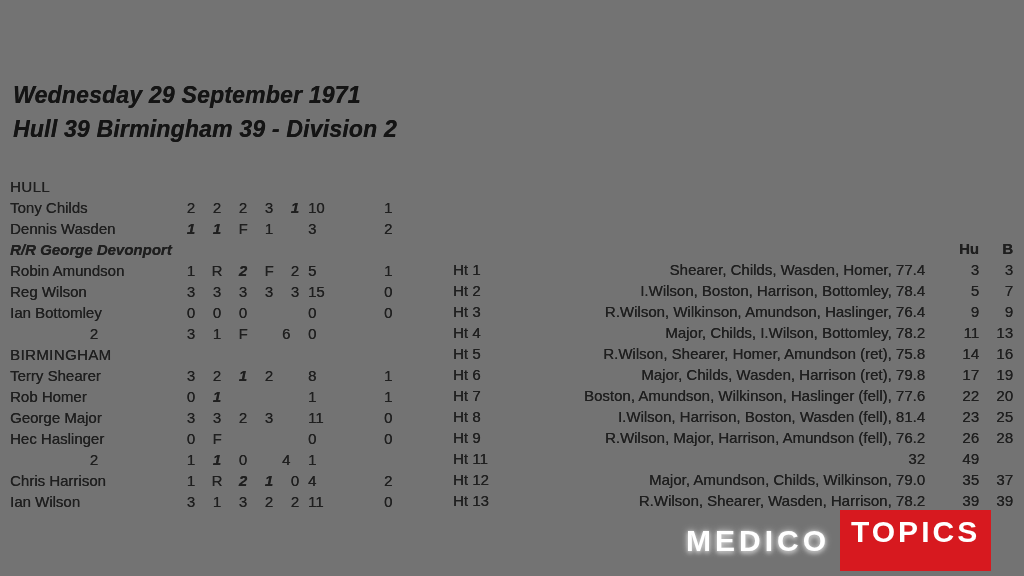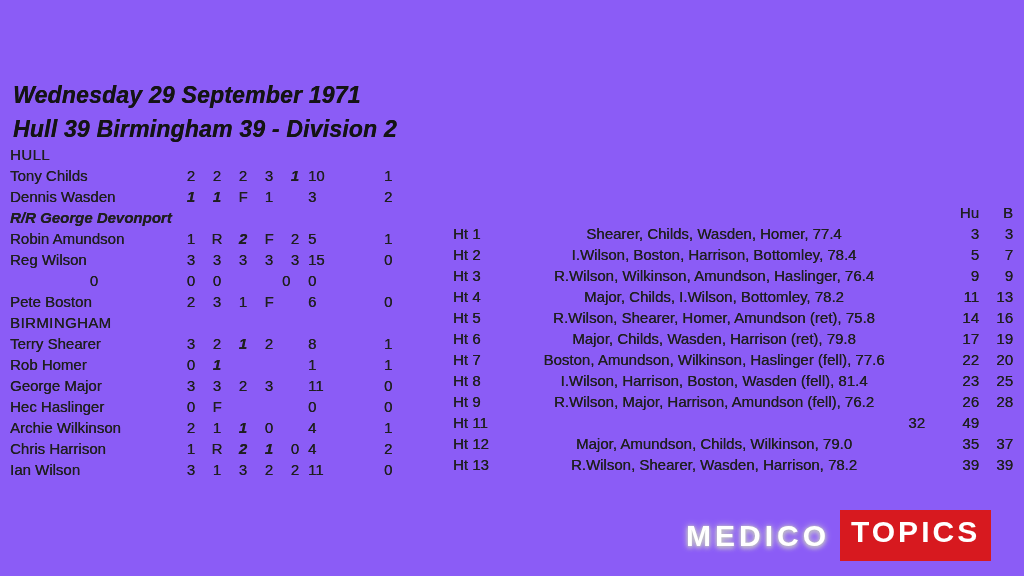--- a/index.html
+++ b/index.html
@@ -4,41 +4,41 @@
 <style>
   html, body { margin: 0; padding: 0; }
   body {
     width: 1024px; height: 576px;
     background: #ffffff;
     font-family: "Liberation Sans", sans-serif;
     color: #1f1f1f;
     position: relative;
     overflow: hidden;
   }
-  .page { position: absolute; inset: 0; background: #8b5cf6; }
+  .page { position: absolute; inset: 0; background: #737373; }
 
   
   .titles { position: absolute; left: 13px; top: 84px; }
   .title-line {
     font-size: 23px;
     font-weight: bold;
     font-style: italic;
     color: #141414;
     letter-spacing: 0.2px;
     line-height: 1.0;
     margin-bottom: 11px;
     text-shadow: 0.3px 0 0 #141414;
   }
 
   
   .scan { text-shadow: 0.25px 0 0 currentColor; }
 
   
   .scorecard {
-    position: absolute; left: 10px; top: 144px; width: 420px;
+    position: absolute; left: 10px; top: 176px; width: 420px;
     font-size: 15px;
   }
   .sc-row {
     height: 21px; line-height: 21px;
     display: grid;
     grid-template-columns: 168px 26px 26px 26px 26px 26px 76px 36px;
     white-space: nowrap;
   }
   .sc-row .name { text-align: left; }
   .sc-row .ride { text-align: center; }
@@ -52,42 +52,42 @@
     position: absolute; left: 453px; top: 202px; width: 560px;
     font-size: 15px;
   }
   .ht-row {
     height: 21px; line-height: 21px;
     display: grid;
     grid-template-columns: 50px 422px 54px 34px;
     white-space: nowrap;
   }
   .ht-row .ht-label { text-align: left; }
-  .ht-row .ht-detail { text-align: center; }
+  .ht-row .ht-detail { text-align: right; }
   .ht-row .ht-hu, .ht-row .ht-b { text-align: right; }
-  .ht-header { font-weight: normal; }
+  .ht-header { font-weight: bold; margin-top: 36px; }
 
   
   .watermark {
     position: absolute; left: 686px; top: 510px;
     display: flex; align-items: center;
   }
   .wm-medico {
     font-size: 30px; font-weight: bold;
     letter-spacing: 4px;
     color: #ffffff;
     text-shadow: 0 0 2px #b9b9b9, 0 2px 4px #c7c7c7, 0 0 7px #d2d2d2;
     margin-right: 10px;
     text-align: right;
   }
   .wm-topics-box {
     color: #ffffff;
     font-size: 30px; font-weight: bold;
     letter-spacing: 3px;
-    padding: 5px 11px 12px 11px;
+    padding: 5px 11px 22px 11px;
   }
 </style>
 </head>
 <body>
 
 <div class="page">
 
   <div class="titles">
     <div class="title-line">Wednesday 29 September 1971</div>
     <div class="title-line">Hull 39 Birmingham 39 - Division 2</div>
@@ -134,30 +134,30 @@
         <span class="name">Reg Wilson</span>
         <span class="ride">3</span>
         <span class="ride">3</span>
         <span class="ride">3</span>
         <span class="ride">3</span>
         <span class="ride">3</span>
         <span class="total">15</span>
         <span class="bonus">0</span>
       </div>
       <div class="sc-row">
+        <span class="name">Ian Bottomley</span>
         <span class="ride">0</span>
         <span class="ride">0</span>
         <span class="ride">0</span>
         <span class="ride"></span>
         <span class="ride"></span>
         <span class="total">0</span>
         <span class="bonus">0</span>
       </div>
       <div class="sc-row">
-        <span class="name">Pete Boston</span>
         <span class="ride">2</span>
         <span class="ride">3</span>
         <span class="ride">1</span>
         <span class="ride">F</span>
         <span class="ride"></span>
         <span class="total">6</span>
         <span class="bonus">0</span>
       </div>
       <div class="sc-row team-row">
         <span class="name">BIRMINGHAM</span>
@@ -196,21 +196,20 @@
         <span class="name">Hec Haslinger</span>
         <span class="ride">0</span>
         <span class="ride">F</span>
         <span class="ride"></span>
         <span class="ride"></span>
         <span class="ride"></span>
         <span class="total">0</span>
         <span class="bonus">0</span>
       </div>
       <div class="sc-row">
-        <span class="name">Archie Wilkinson</span>
         <span class="ride">2</span>
         <span class="ride">1</span>
         <span class="ride it">1</span>
         <span class="ride">0</span>
         <span class="ride"></span>
         <span class="total">4</span>
         <span class="bonus">1</span>
       </div>
       <div class="sc-row">
         <span class="name">Chris Harrison</span>

